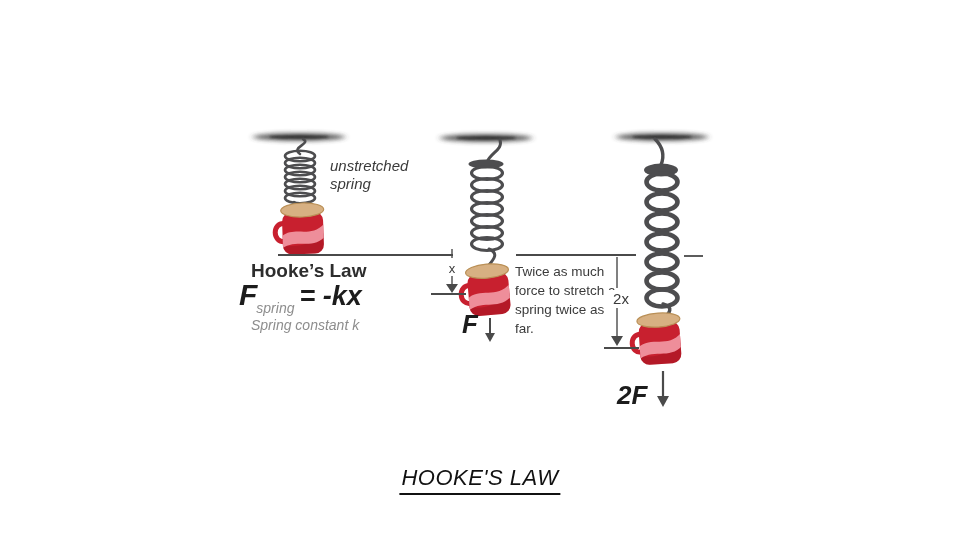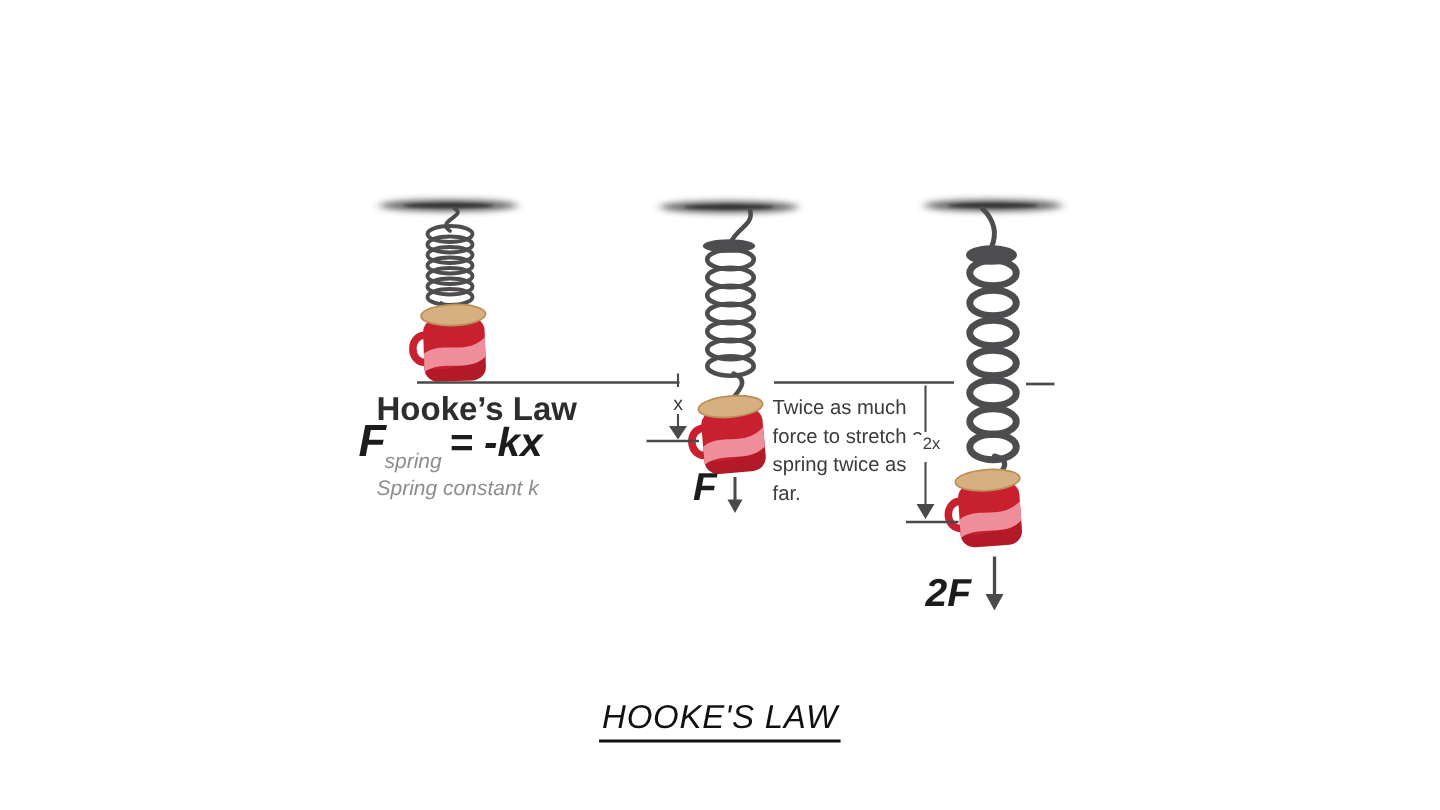--- a/index.html
+++ b/index.html
@@ -40,29 +40,29 @@
   .jar-band{fill:var(--jar-pink);}
   .jar-shade{fill:rgba(110,0,12,.22);}
   .jar-cork{fill:var(--cork);stroke:var(--cork-edge);stroke-width:1.2;}
   .mline{stroke:var(--line-gray);stroke-width:1.8;}
   .mtick{stroke:var(--line-gray);stroke-width:1.4;}
   .ahead{fill:var(--line-gray);}
 
   
   .txt{position:absolute;color:var(--text-dark);}
   .unstretched-label{left:330px;top:157px;width:92px;font-style:italic;font-size:15px;line-height:18px;color:#3a3a3a;}
-  .law-title{left:251px;top:260px;font-weight:bold;font-size:22px;color:#2d2d2d;}
+  .law-title{left:251px;top:260px;font-weight:bold;font-size:19px;color:#2d2d2d;}
   .formula{left:239px;top:278px;display:flex;align-items:baseline;color:#1c1c1c;}
   .formula .f{font-size:30px;font-weight:bold;font-style:italic;}
   .formula .sub{font-size:14px;font-style:italic;color:var(--text-gray);position:relative;top:8px;left:-1px;}
   .formula .rhs{font-size:27px;font-weight:bold;font-style:italic;margin-left:4px;}
   .caption{left:251px;top:317px;font-style:italic;font-size:14px;color:var(--text-gray);}
   .x-label{left:444px;top:261px;width:16px;text-align:center;font-size:13px;}
   .note{left:515px;top:262px;width:104px;font-size:13.5px;line-height:19px;}
-  .x2-label{left:608px;top:290px;width:26px;text-align:center;font-size:11px;background:var(--page-bg);}
+  .x2-label{left:608px;top:290px;width:26px;text-align:center;font-size:15px;background:var(--page-bg);}
   .force{font-size:26px;font-weight:bold;font-style:italic;color:#1c1c1c;}
   .force-f{left:462px;top:309px;}
   .force-2f{left:617px;top:380px;}
   .main-title{left:50%;transform:translateX(-50%);top:465px;font-size:22px;letter-spacing:.5px;color:var(--title-black);border-bottom:2px solid var(--title-black);padding:0 2px 2px 2px;white-space:nowrap;font-style:italic;}
 </style>
 </head>
 <body>
 
 <div class="canvas">
 
@@ -172,20 +172,21 @@
     <g>
       <line class="mtick" x1="490" y1="318" x2="490" y2="334" style="stroke-width:2"></line>
       <polygon class="ahead" points="485,333 495,333 490,342"></polygon>
     </g>
     <g>
       <line class="mtick" x1="663" y1="371" x2="663" y2="398" style="stroke-width:2.2"></line>
       <polygon class="ahead" points="657,396 669,396 663,407"></polygon>
     </g>
   </svg>
 
+  <div class="txt unstretched-label">unstretched spring</div>
 
   <div class="txt law-title">Hooke’s Law</div>
 
   <div class="txt formula">
     <span class="f">F</span>
       <span class="sub">spring</span>
       <span class="rhs">= -kx</span>
   </div>
 
   <div class="txt caption">Spring constant k</div>

